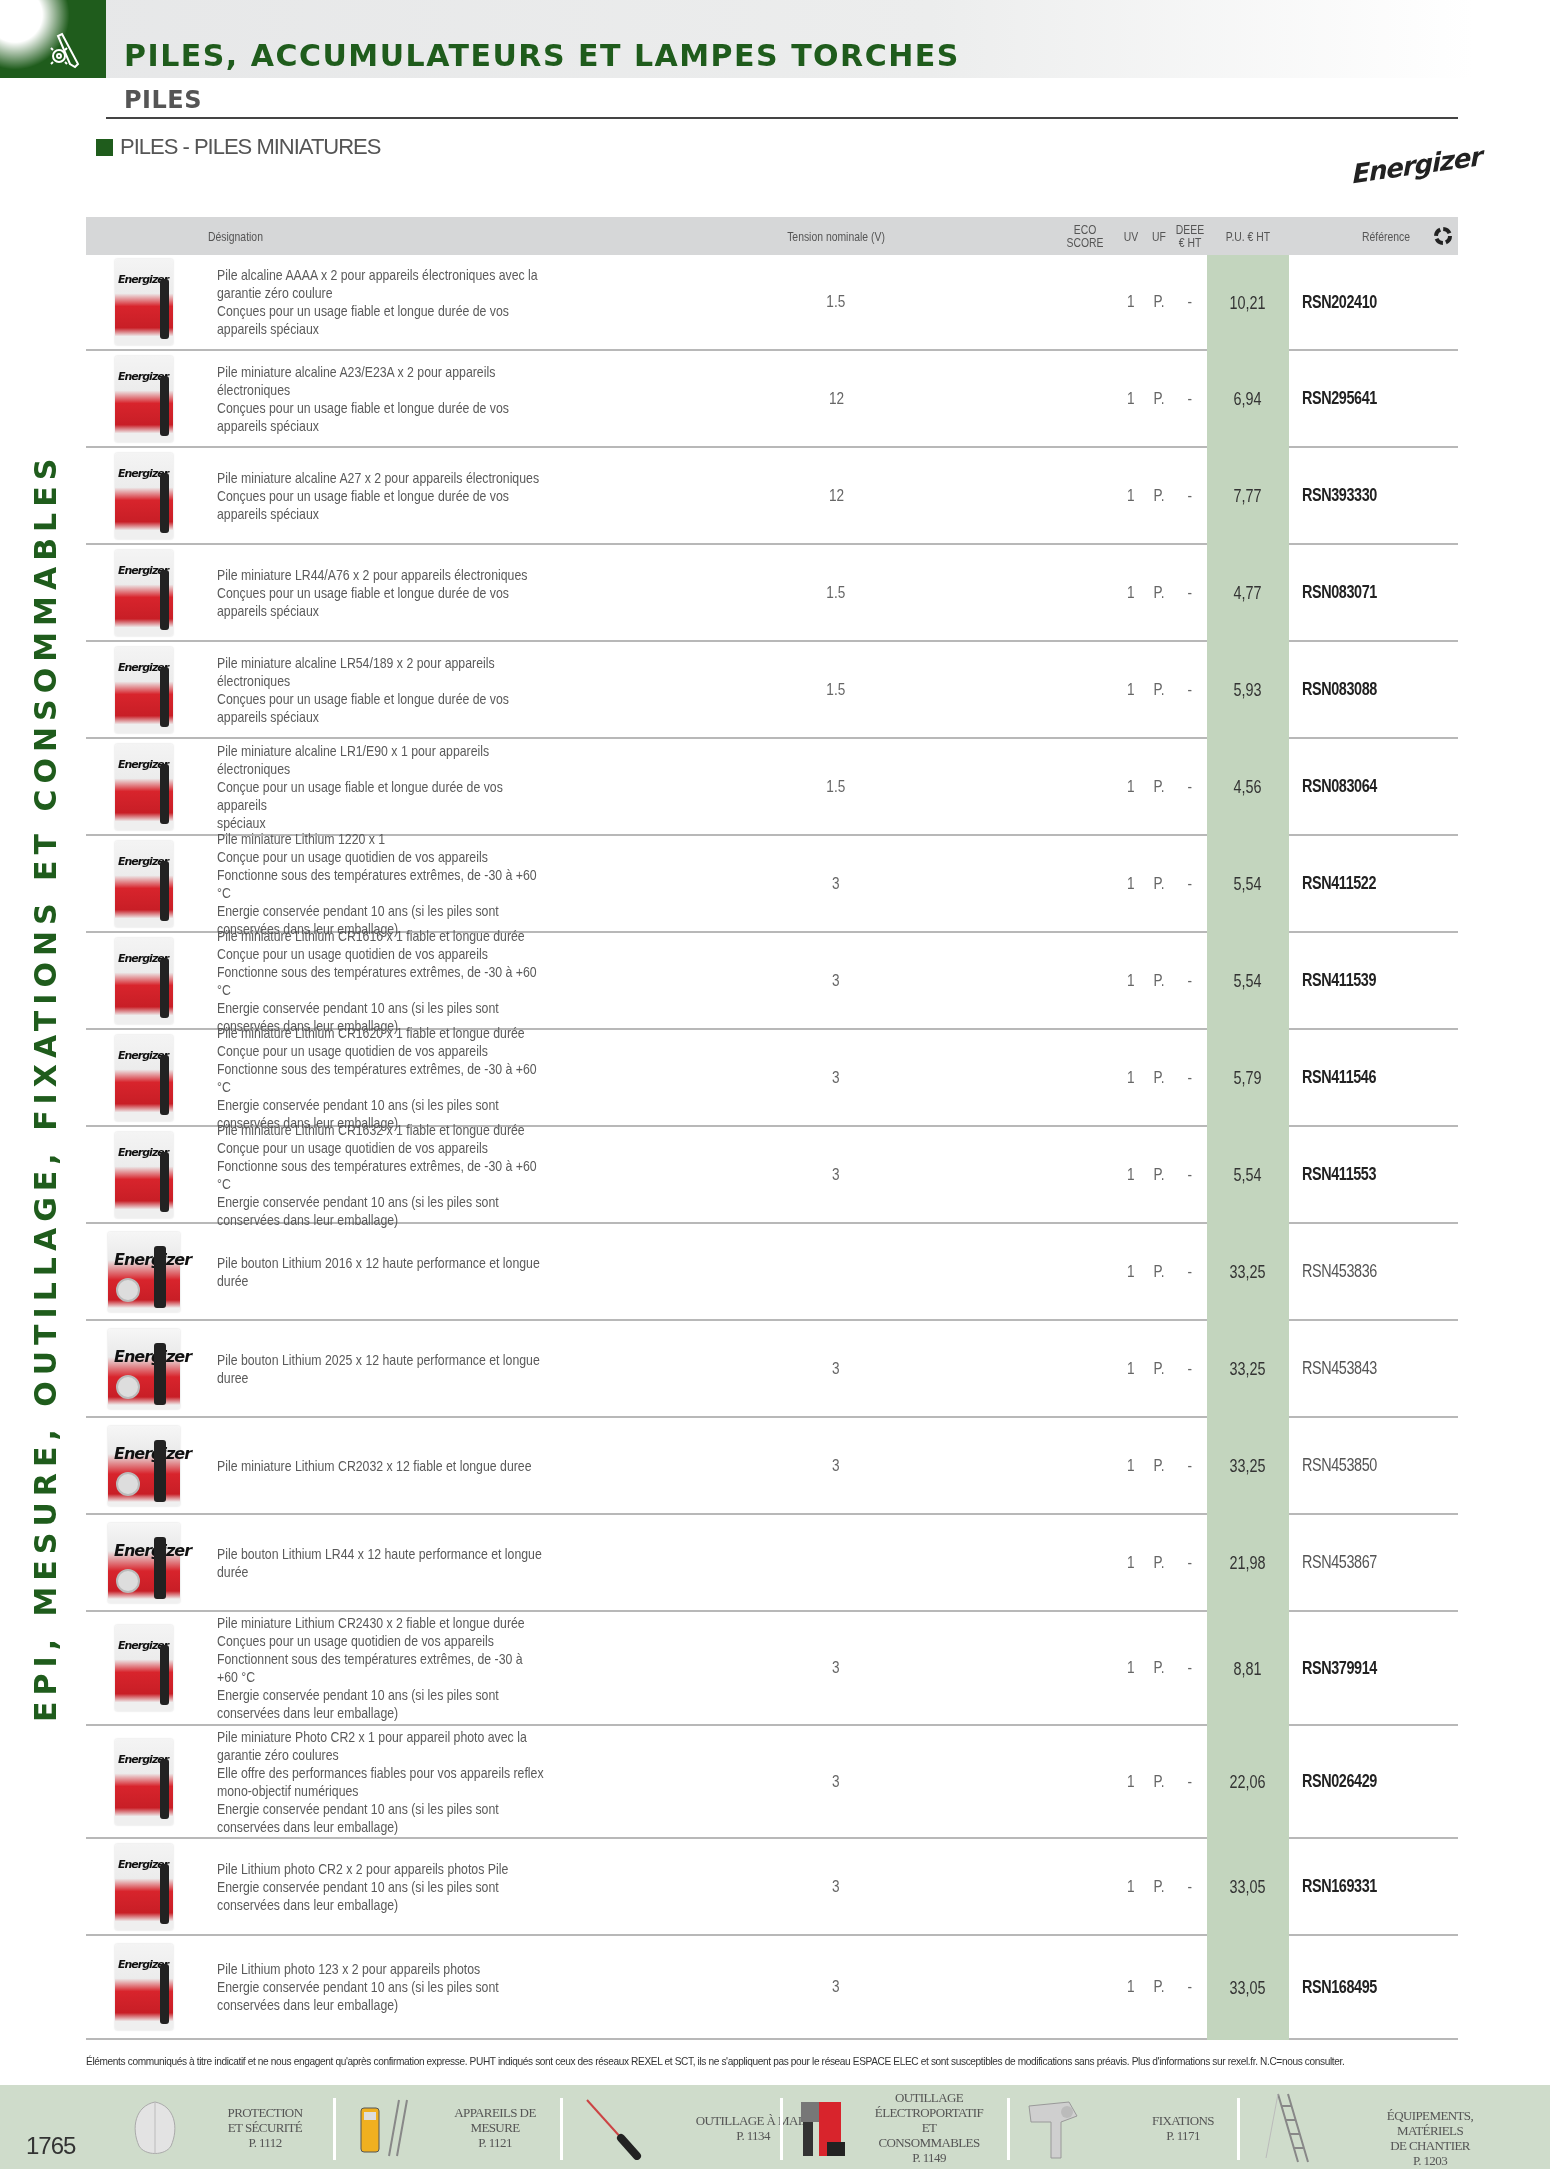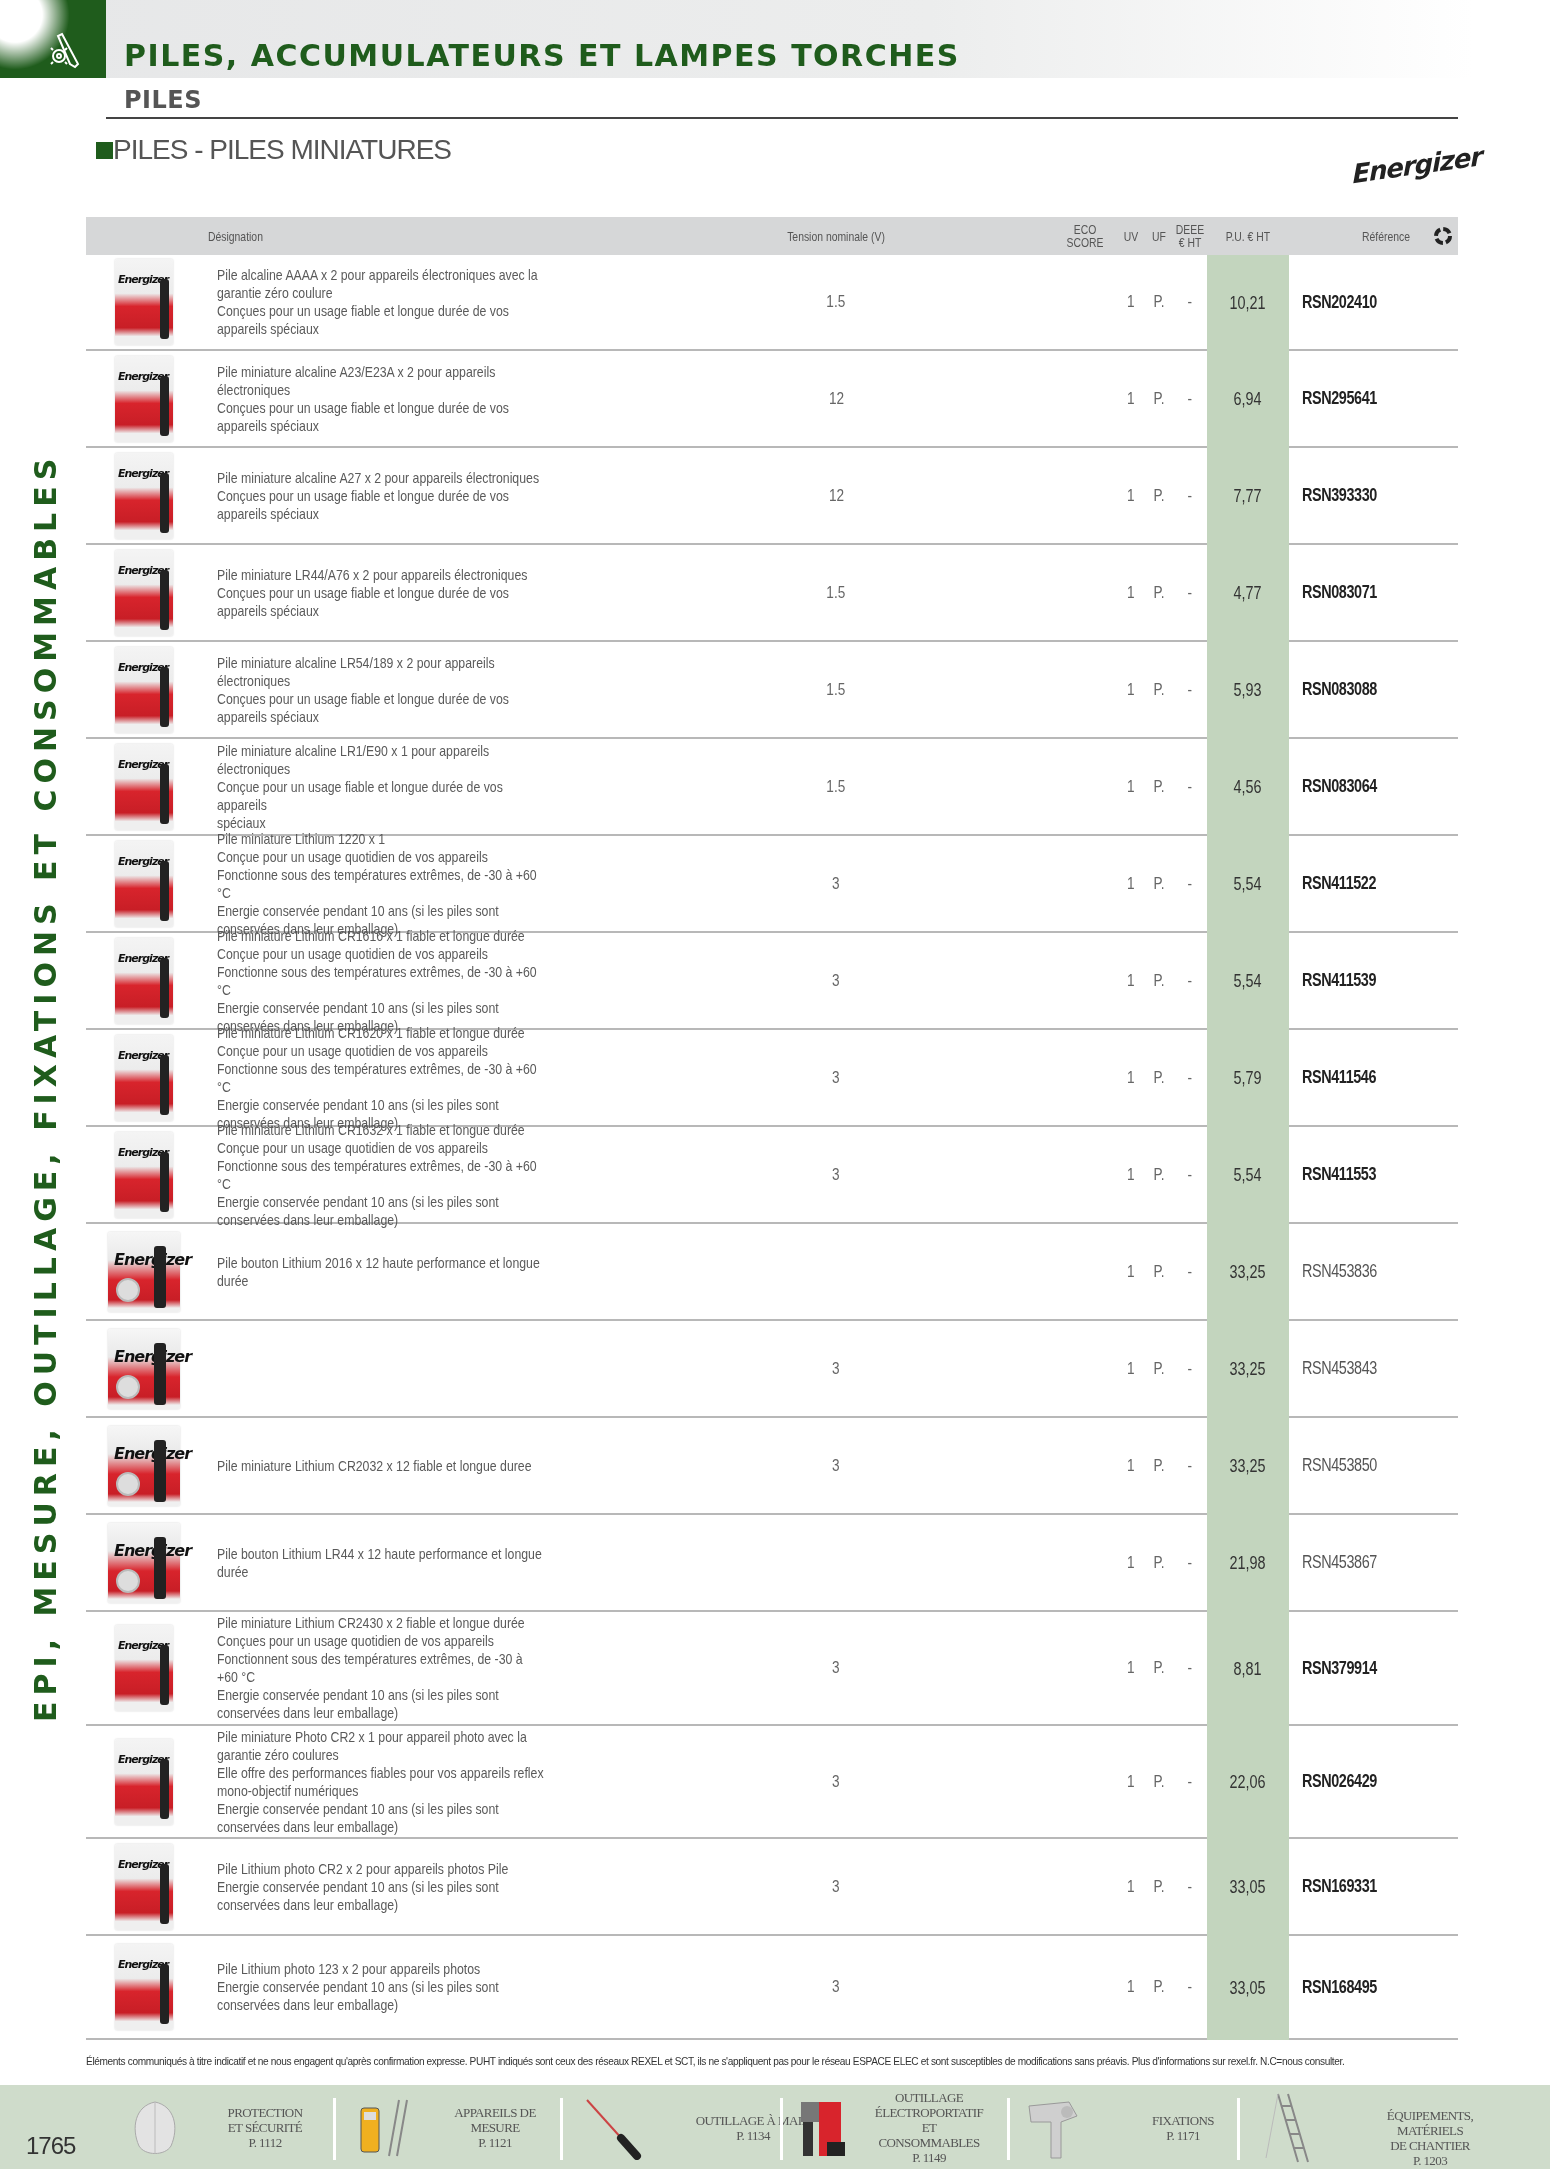--- a/index.html
+++ b/index.html
@@ -11,22 +11,22 @@
     background: linear-gradient(90deg, #e6e7e8 0%, #eceded 60%, #ffffff 95%); }
   .corner { position: absolute; left: 0; top: 0; width: 106px; height: 78px; background: #1f5c1c; overflow: hidden; }
   .corner .fade { position: absolute; left: -40px; top: -40px; width: 110px; height: 110px; border-radius: 50%;
     background: radial-gradient(circle, #ffffff 35%, rgba(255,255,255,0) 70%); }
   .corner svg { position: absolute; left: 48px; top: 30px; }
   .main-title { position: absolute; left: 124px; top: 38px; font-family: "DejaVu Sans", sans-serif; font-weight: bold;
     font-size: 30px; letter-spacing: 1.5px; color: #1f5c1c; }
   .sub-title { position: absolute; left: 124px; top: 86px; font-family: "DejaVu Sans", sans-serif; font-weight: bold;
     font-size: 24px; color: #555; letter-spacing: 0.5px; }
   .sub-rule { position: absolute; left: 106px; top: 117px; width: 1352px; height: 2px; background: #444; }
-  .section { position: absolute; left: 96px; top: 134px; display: flex; align-items: center; gap: 0;
-    font-family: "Liberation Sans Narrow", "Liberation Sans", sans-serif; font-size: 28px; color: #555; letter-spacing: -1px; }
+  .section { position: absolute; left: 96px; top: 134px; display: flex; align-items: center; gap: 7px;
+    font-family: "Liberation Sans Narrow", "Liberation Sans", sans-serif; font-size: 22px; color: #555; letter-spacing: -1px; }
   .section .sq { width: 17px; height: 17px; background: #1f5c1c; display: inline-block; }
   .brand-logo { position: absolute; left: 1352px; top: 150px; font-family: "DejaVu Sans", sans-serif; font-weight: bold;
     font-style: italic; font-size: 26px; color: #222; transform: rotate(-8deg) skewX(-8deg); letter-spacing: -1px; }
 
   
   .side-label { position: absolute; left: 28px; top: 1722px; transform: rotate(-90deg); transform-origin: left top;
     font-family: "DejaVu Sans", sans-serif; font-weight: bold; font-size: 30px; color: #1f5c1c; letter-spacing: 6px; white-space: nowrap; }
 
   
   .table { position: absolute; left: 86px; top: 217px; width: 1372px; }
@@ -450,20 +450,22 @@
         </div>
       </div>
       <div class="row" style="height: 97px;">
         <div class="cell c-img">
           <div class="pack wide">
             <span class="logo">Energizer</span>
             <span class="bat"></span>
             <span class="coin"></span>
           </div>
         </div>
+        <div class="cell c-des"><span>Pile bouton Lithium 2025 x 12 haute performance et longue
+duree</span></div>
         <div class="cell c-volt">
           <span class="narrow">3</span>
         </div>
         <div class="cell c-uv">
           <span class="narrow">1</span>
         </div>
         <div class="cell c-uf">
           <span class="narrow">P.</span>
         </div>
         <div class="cell c-deee">

